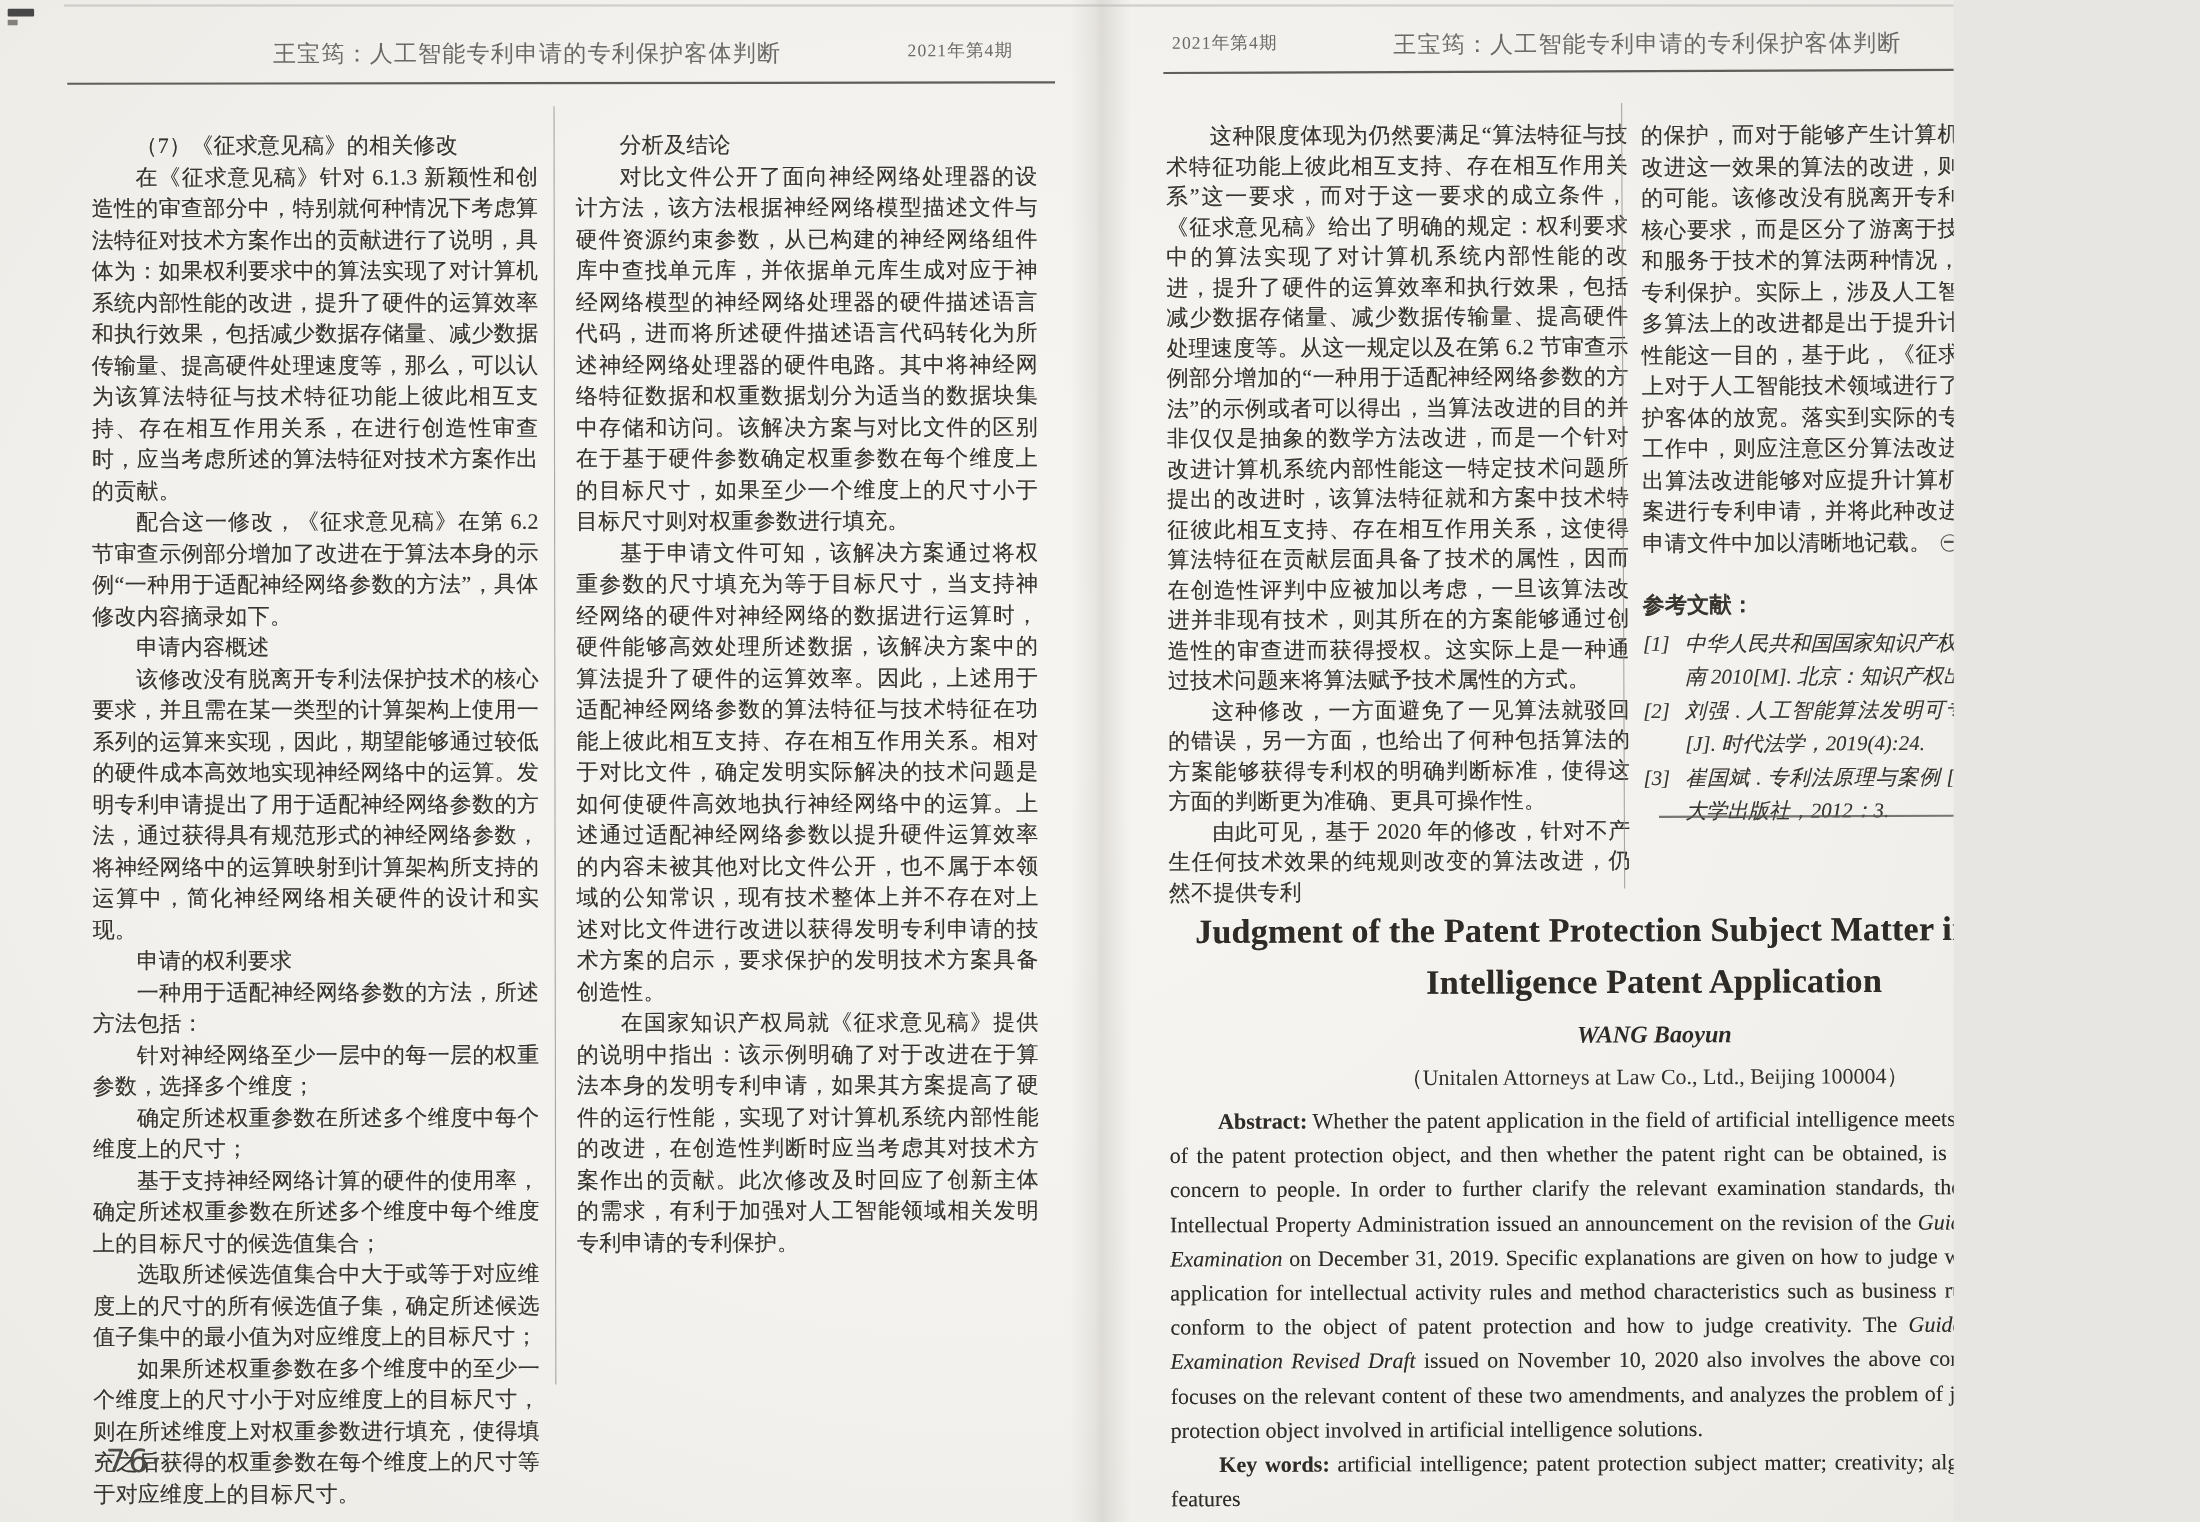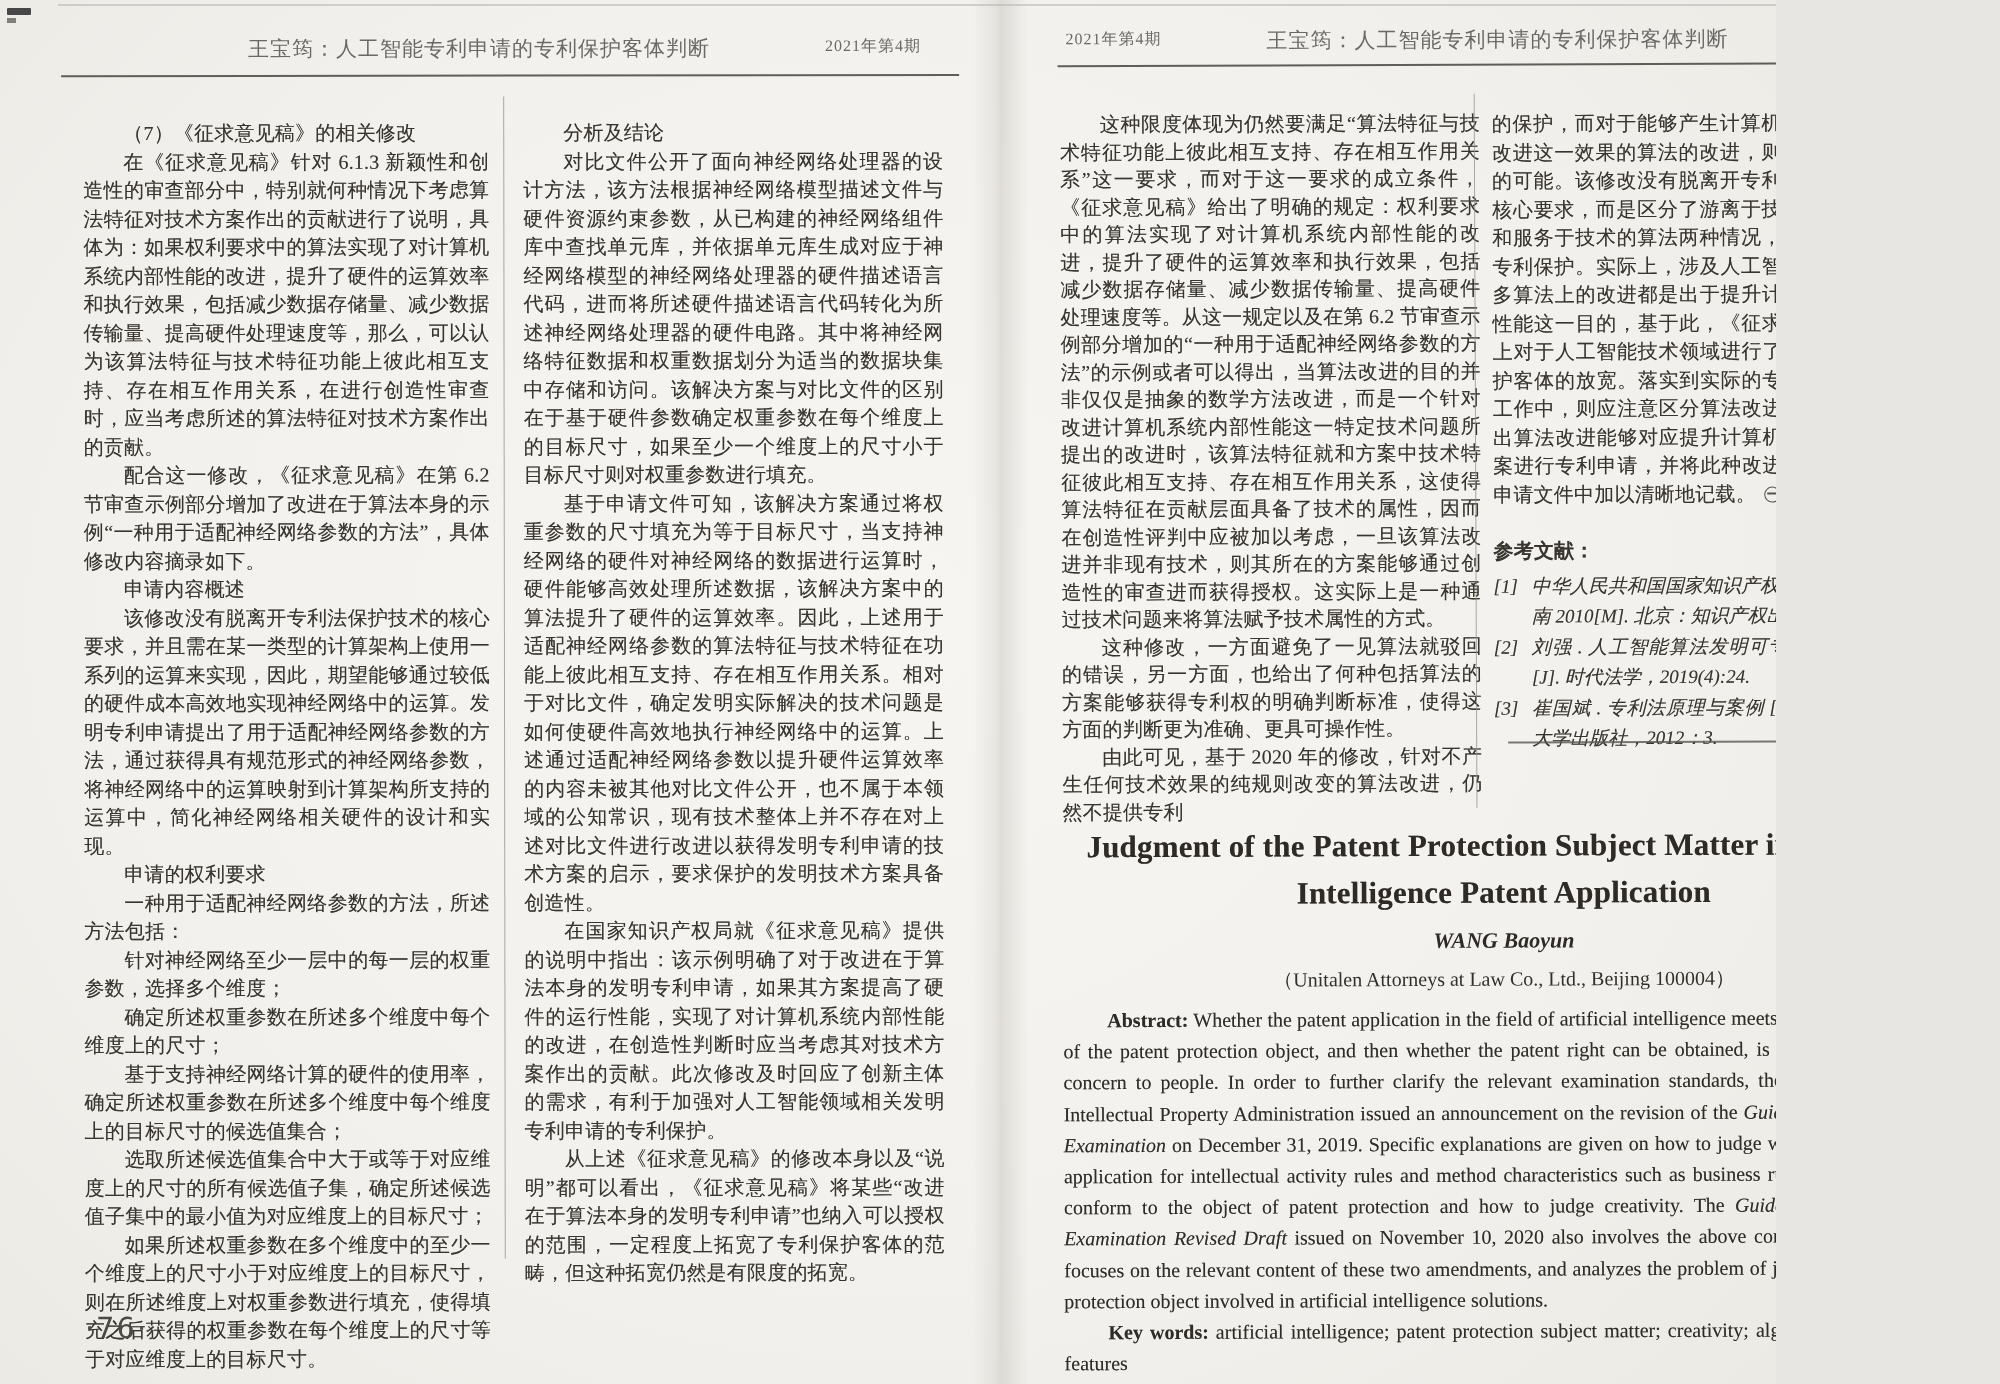--- a/index.html
+++ b/index.html
@@ -91,21 +91,20 @@
       <p class="cn">如果所述权重参数在多个维度中的至少一个维度上的尺寸小于对应维度上的目标尺寸，则在所述维度上对权重参数进行填充，使得填充之后获得的权重参数在每个维度上的尺寸等于对应维度上的目标尺寸。</p>
     </div>
 
     <div class="vdiv" style="left:504px; top:96px; height:1162px;"></div>
 
     <div class="col" style="left:524px; top:118px; width:420px;">
       <p class="cn">分析及结论</p>
       <p class="cn">对比文件公开了面向神经网络处理器的设计方法，该方法根据神经网络模型描述文件与硬件资源约束参数，从已构建的神经网络组件库中查找单元库，并依据单元库生成对应于神经网络模型的神经网络处理器的硬件描述语言代码，进而将所述硬件描述语言代码转化为所述神经网络处理器的硬件电路。其中将神经网络特征数据和权重数据划分为适当的数据块集中存储和访问。该解决方案与对比文件的区别在于基于硬件参数确定权重参数在每个维度上的目标尺寸，如果至少一个维度上的尺寸小于目标尺寸则对权重参数进行填充。</p>
       <p class="cn">基于申请文件可知，该解决方案通过将权重参数的尺寸填充为等于目标尺寸，当支持神经网络的硬件对神经网络的数据进行运算时，硬件能够高效处理所述数据，该解决方案中的算法提升了硬件的运算效率。因此，上述用于适配神经网络参数的算法特征与技术特征在功能上彼此相互支持、存在相互作用关系。相对于对比文件，确定发明实际解决的技术问题是如何使硬件高效地执行神经网络中的运算。上述通过适配神经网络参数以提升硬件运算效率的内容未被其他对比文件公开，也不属于本领域的公知常识，现有技术整体上并不存在对上述对比文件进行改进以获得发明专利申请的技术方案的启示，要求保护的发明技术方案具备创造性。</p>
       <p class="cn">在国家知识产权局就《征求意见稿》提供的说明中指出：该示例明确了对于改进在于算法本身的发明专利申请，如果其方案提高了硬件的运行性能，实现了对计算机系统内部性能的改进，在创造性判断时应当考虑其对技术方案作出的贡献。此次修改及时回应了创新主体的需求，有利于加强对人工智能领域相关发明专利申请的专利保护。</p>
-      <p class="cn">从上述《征求意见稿》的修改本身以及“说明”都可以看出，《征求意见稿》将某些“改进在于算法本身的发明专利申请”也纳入可以授权的范围，一定程度上拓宽了专利保护客体的范畴，但这种拓宽仍然是有限度的拓宽。</p>
     </div>
 
     <div class="pageno" style="left:84px; top:1310px;">·76·</div>
   </div>
 
   <div class="page page-right">
 
     <div class="hdr-issue" style="left:1068px; top:30px;">2021年第4期</div>
     <div class="hdr-title" style="left:1180px; top:28px; width:640px;">王宝筠：人工智能专利申请的专利保护客体判断</div>
     <div class="rule" style="left:1060px; top:66px; width:886px;"></div>

